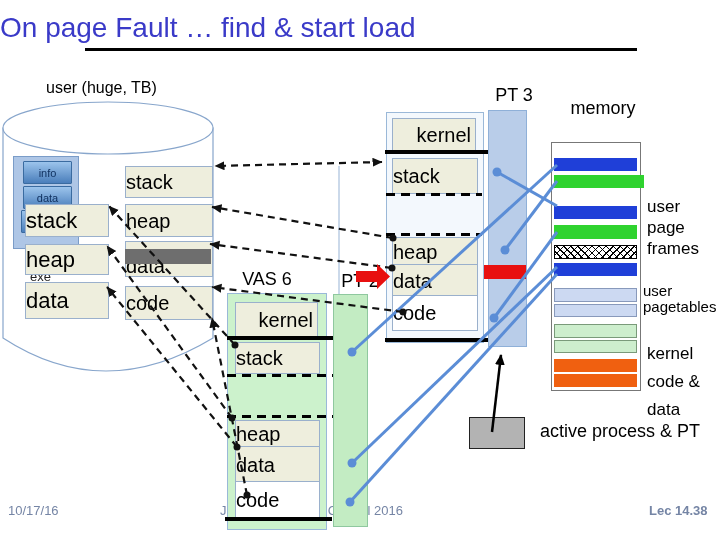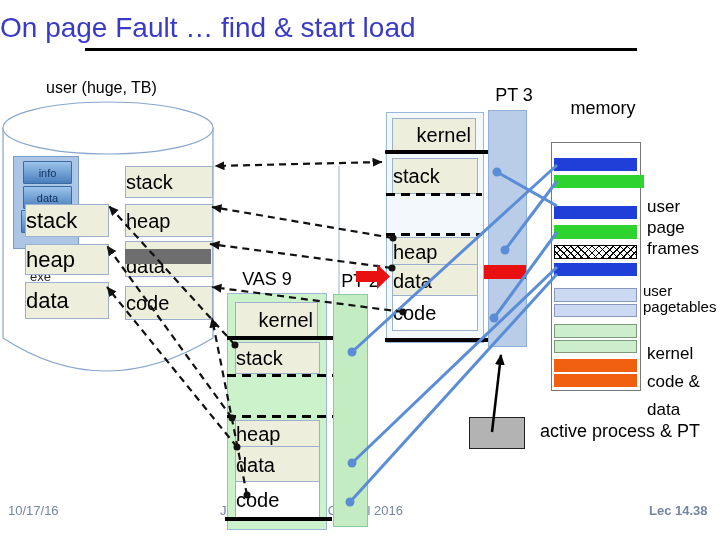--- a/index.html
+++ b/index.html
@@ -170,21 +170,21 @@
       <span class="t f20">code</span>
     </div>
   <div class="abs solidsep" style="left:225px;top:517px;width:107px;height:4px;"></div>
 
   <div class="abs" id="pt2-col"></div>
 
   <div class="abs" id="active-box"></div>
 
   <div class="abs hdr" style="left:486px;top:85px;width:56px;">PT 3</div>
   <div class="abs hdr" style="left:558px;top:98px;width:90px;text-align:center;">memory</div>
-  <div class="abs hdr" style="left:236px;top:269px;width:62px;">VAS 9</div>
+  <div class="abs hdr" style="left:236px;top:269px;width:62px;">VAS 6</div>
   <div class="abs hdr" style="left:332px;top:271px;width:56px;">PT 2</div>
 
   <div class="abs legend" id="legend-upf">user page frames</div>
   <div class="abs legend" id="legend-upt">user pagetables</div>
   <div class="abs legend" id="legend-kcd">kernel code &amp; data</div>
   <div class="abs legend" id="legend-active">active process &amp; PT</div>
 
   <svg class="layer" width="720" height="540">
     <defs>
       <marker id="arr" markerUnits="userSpaceOnUse" markerWidth="12" markerHeight="10" refX="9.5" refY="4.5" orient="auto-start-reverse">

